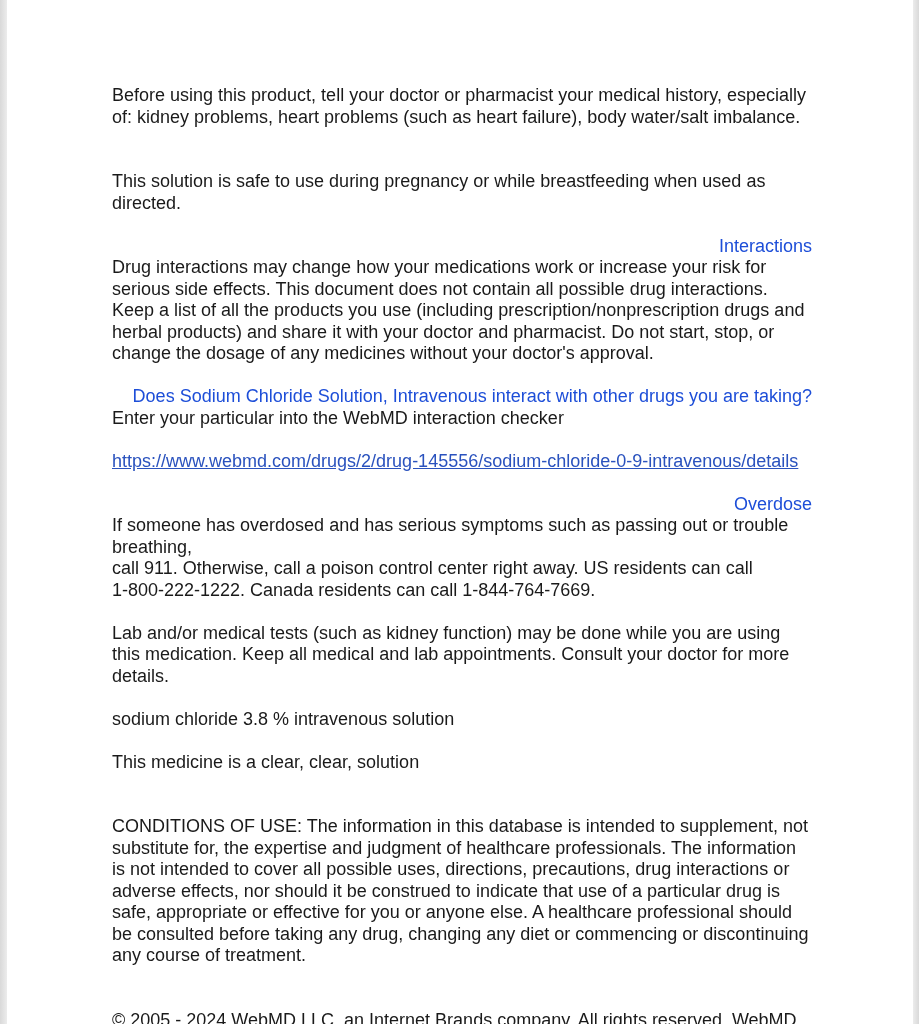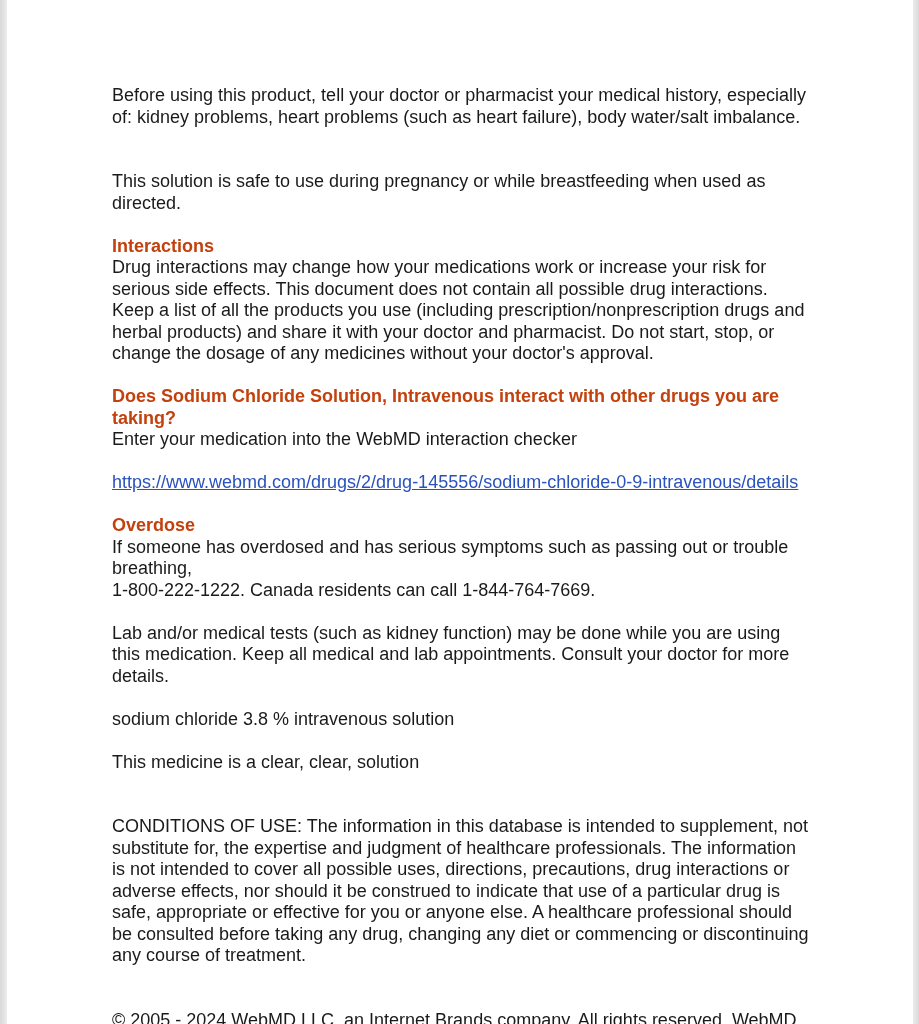--- a/index.html
+++ b/index.html
@@ -33,22 +33,23 @@
       width: 700px;
       font-size: 18px;
       line-height: 21.5px;
       color: #1a1a1a;
       margin-top: 41px;
     }
     .page p {
       margin: 0;
     }
     .heading {
-      color: #c2410c;
-      font-weight: bold;
+      color: #1d4ed8;
+      font-weight: normal;
+      text-align: right;
     }
     .link {
       color: #2a52be;
       text-decoration: underline;
       cursor: pointer;
     }
     .gap { height: 21.5px; }
     .gap-lg { height: 43px; }
     .gap-xl { height: 43px; }
   </style>
@@ -64,27 +65,28 @@
   <div class="gap"></div>
   <div class="gap"></div>
   <p>This solution is safe to use during pregnancy or while breastfeeding when used as directed.</p>
   <div class="gap"></div>
 
   <p class="heading">Interactions</p>
   <p>Drug interactions may change how your medications work or increase your risk for serious side effects. This document does not contain all possible drug interactions. Keep a list of all the products you use (including prescription/nonprescription drugs and herbal products) and share it with your doctor and pharmacist. Do not start, stop, or change the dosage of any medicines without your doctor's approval.</p>
   <div class="gap"></div>
 
   <p class="heading">Does Sodium Chloride Solution, Intravenous interact with other drugs you are taking?</p>
-  <p>Enter your medication into the WebMD interaction checker</p>
+  <p>Enter your particular into the WebMD interaction checker</p>
   <div class="gap"></div>
   <p><a class="link">https://www.webmd.com/drugs/2/drug-145556/sodium-chloride-0-9-intravenous/details</a></p>
   <div class="gap"></div>
 
   <p class="heading">Overdose</p>
   <p>If someone has overdosed and has serious symptoms such as passing out or trouble breathing,</p>
+  <p>call 911. Otherwise, call a poison control center right away. US residents can call</p>
   <p>1-800-222-1222. Canada residents can call 1-844-764-7669.</p>
   <div class="gap"></div>
 
   <p>Lab and/or medical tests (such as kidney function) may be done while you are using this medication. Keep all medical and lab appointments. Consult your doctor for more details.</p>
   <div class="gap"></div>
 
   <p>sodium chloride 3.8 % intravenous solution</p>
   <div class="gap"></div>
 
   <p>This medicine is a clear, clear, solution</p>

